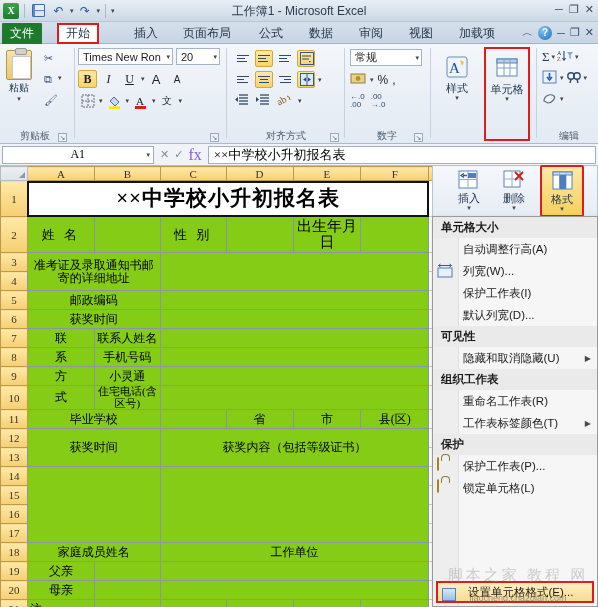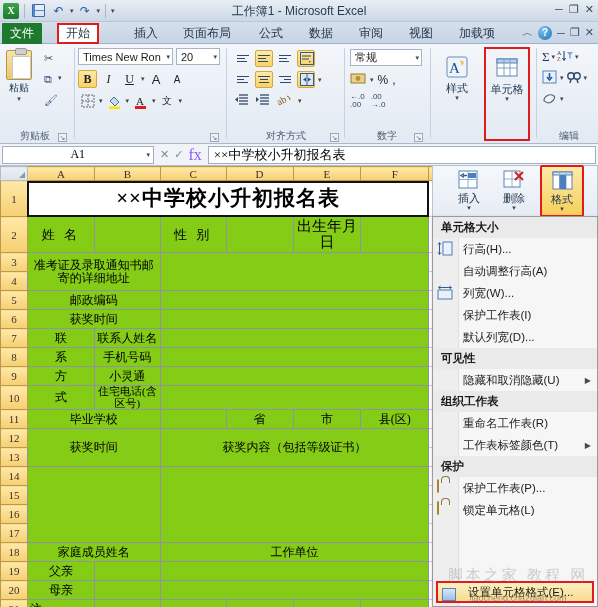--- a/index.html
+++ b/index.html
@@ -786,29 +786,20 @@
       <div class="blabel">格式</div>
       <div style="font-size:7px;color:#444;">▾</div>
     </div>
   </div>
 
   <div class="menu">
     <div class="gutter"></div>
 
     <div class="msec">单元格大小</div>
     <div class="mitem">
-      <span class="mic">
-        <svg width="16" height="15" viewBox="0 0 16 15">
-            <rect x="6" y="1" width="9" height="13" fill="#eaf1fa" stroke="#4f7bb3"></rect>
-            <path d="M2.5 2 v11 M1 3.5 l1.5 -2 l1.5 2 M1 11.5 l1.5 2 l1.5 -2" stroke="#2f5a95" fill="none"></path>
-          </svg>
-      </span>
-      <span>行高(H)...</span>
-    </div>
-    <div class="mitem">
       <span>自动调整行高(A)</span>
     </div>
     <div class="mitem">
       <span class="mic">
         <svg width="16" height="15" viewBox="0 0 16 15">
             <rect x="1" y="5" width="14" height="9" fill="#eaf1fa" stroke="#4f7bb3"></rect>
             <path d="M2 2.5 h12 M3.5 1 l-2 1.5 l2 1.5 M12.5 1 l2 1.5 l-2 1.5" stroke="#2f5a95" fill="none"></path>
           </svg>
       </span>
       <span>列宽(W)...</span>

